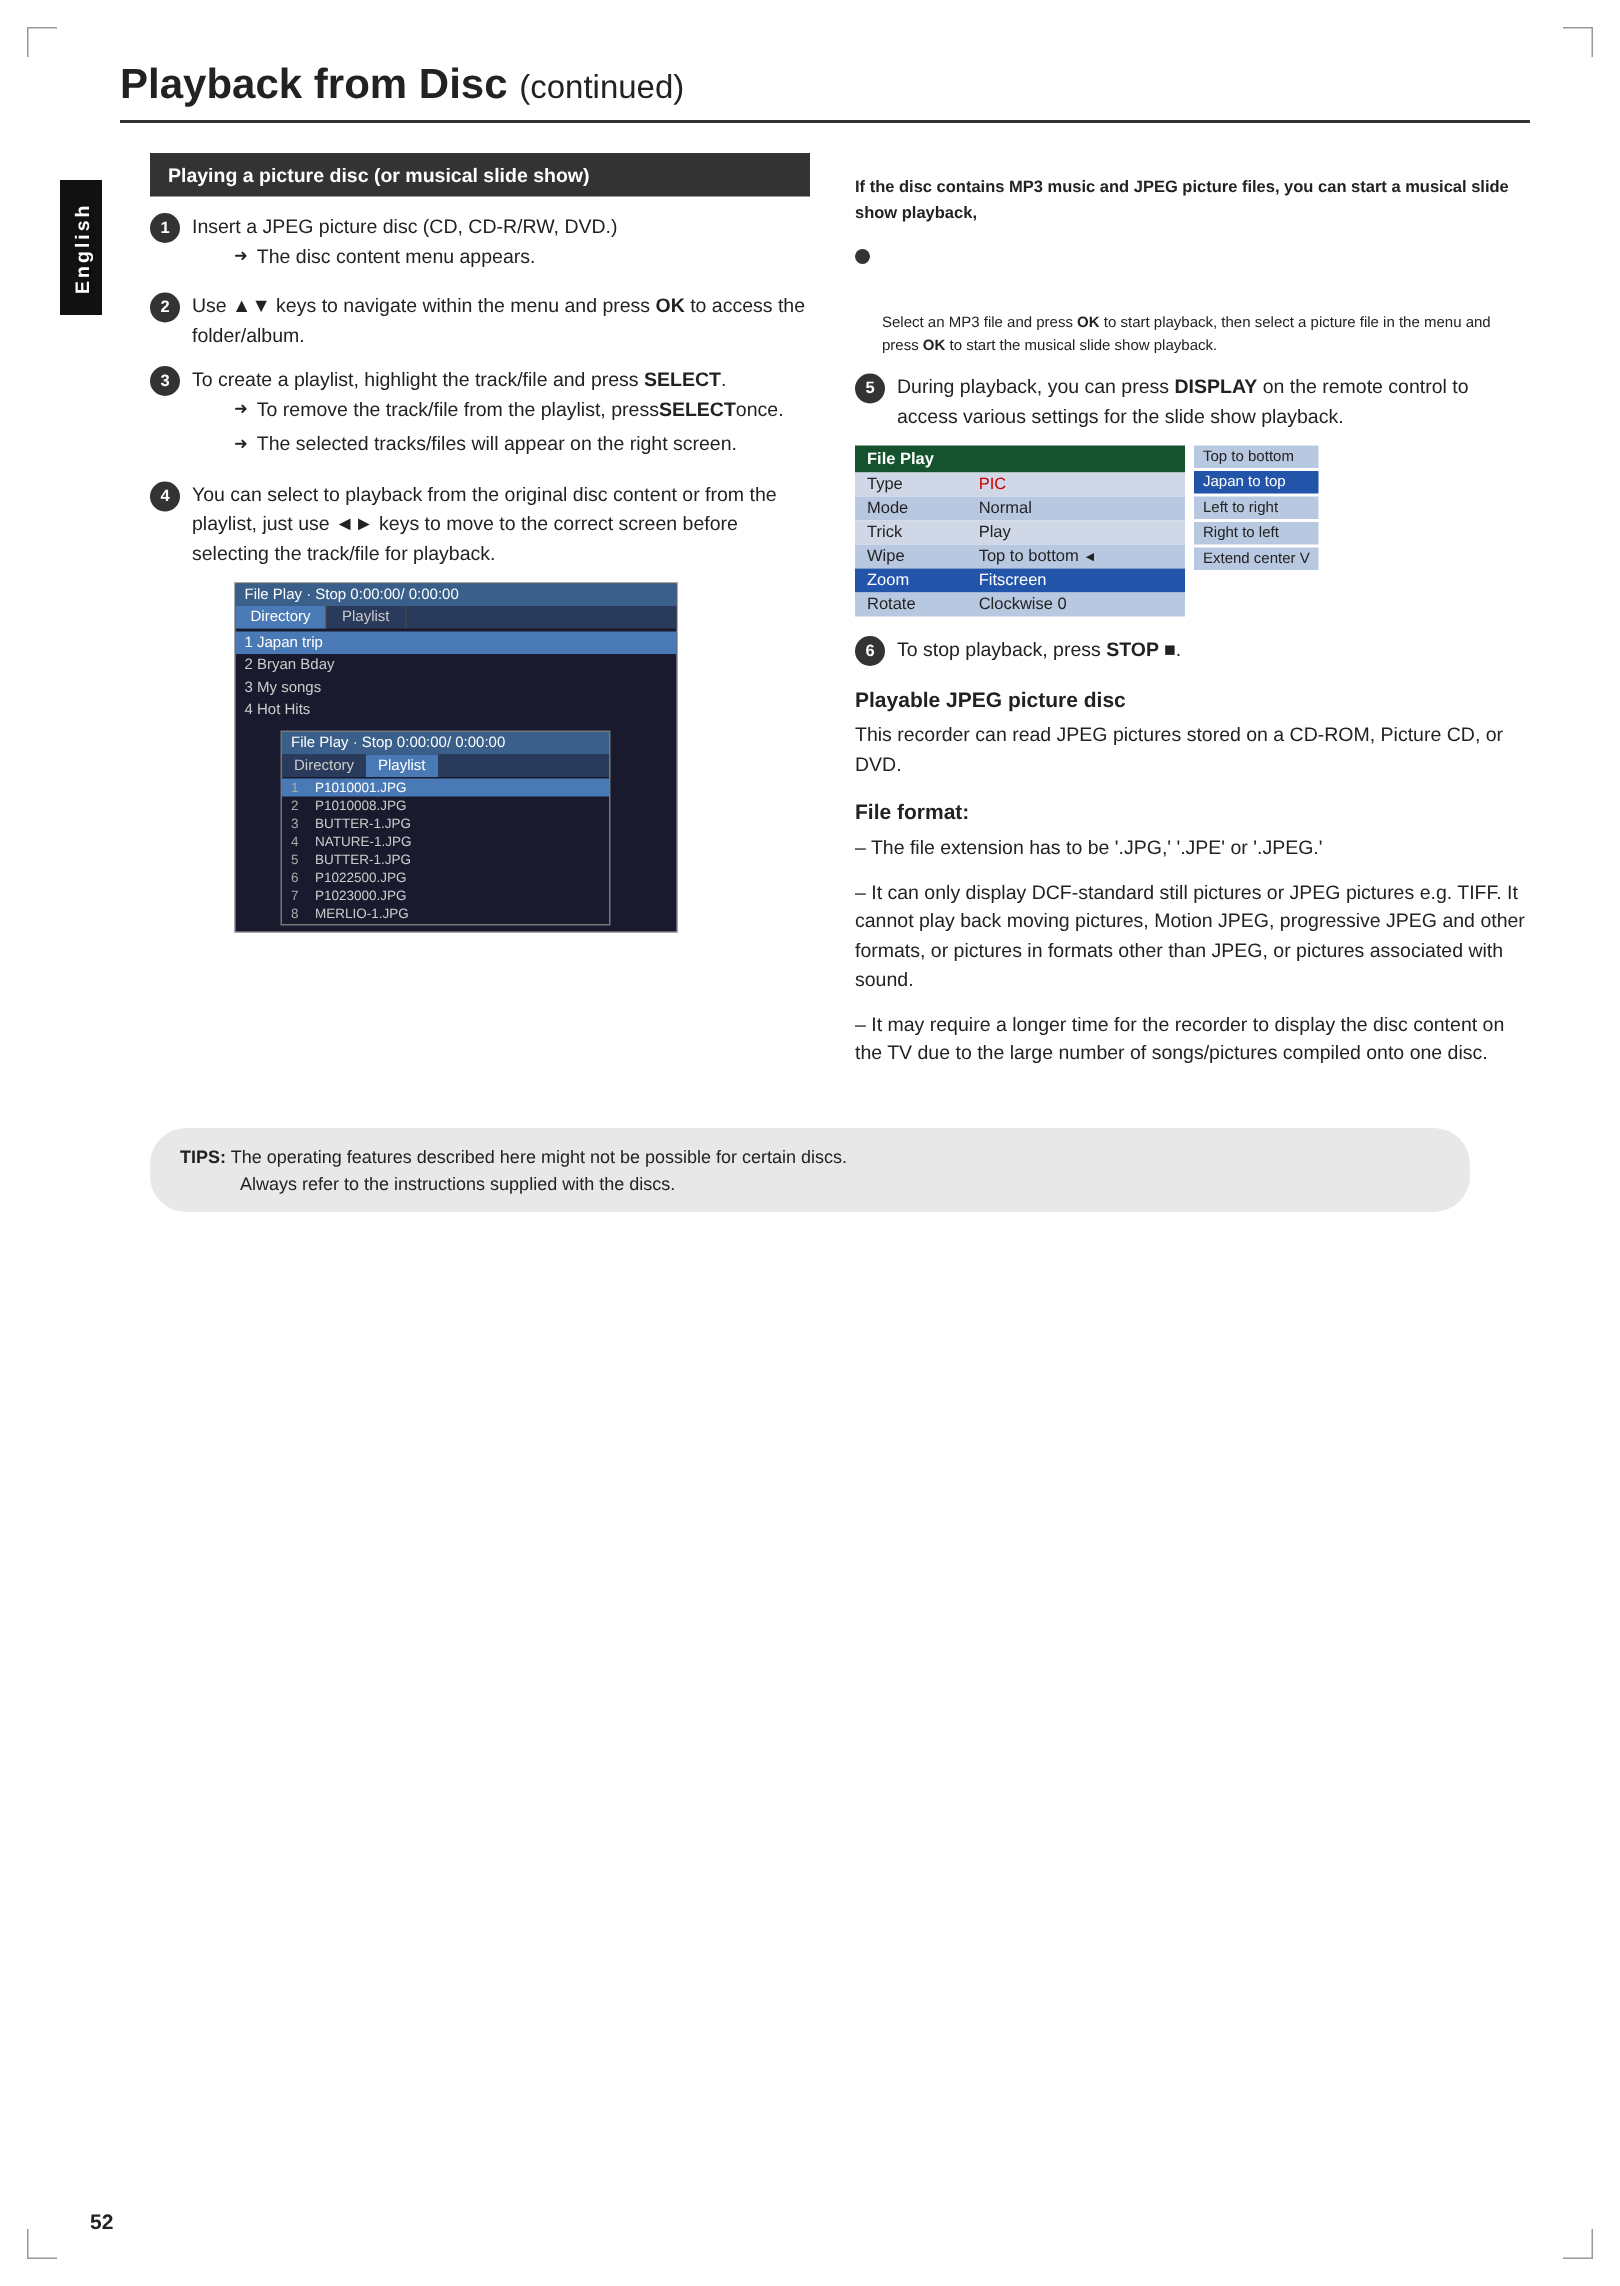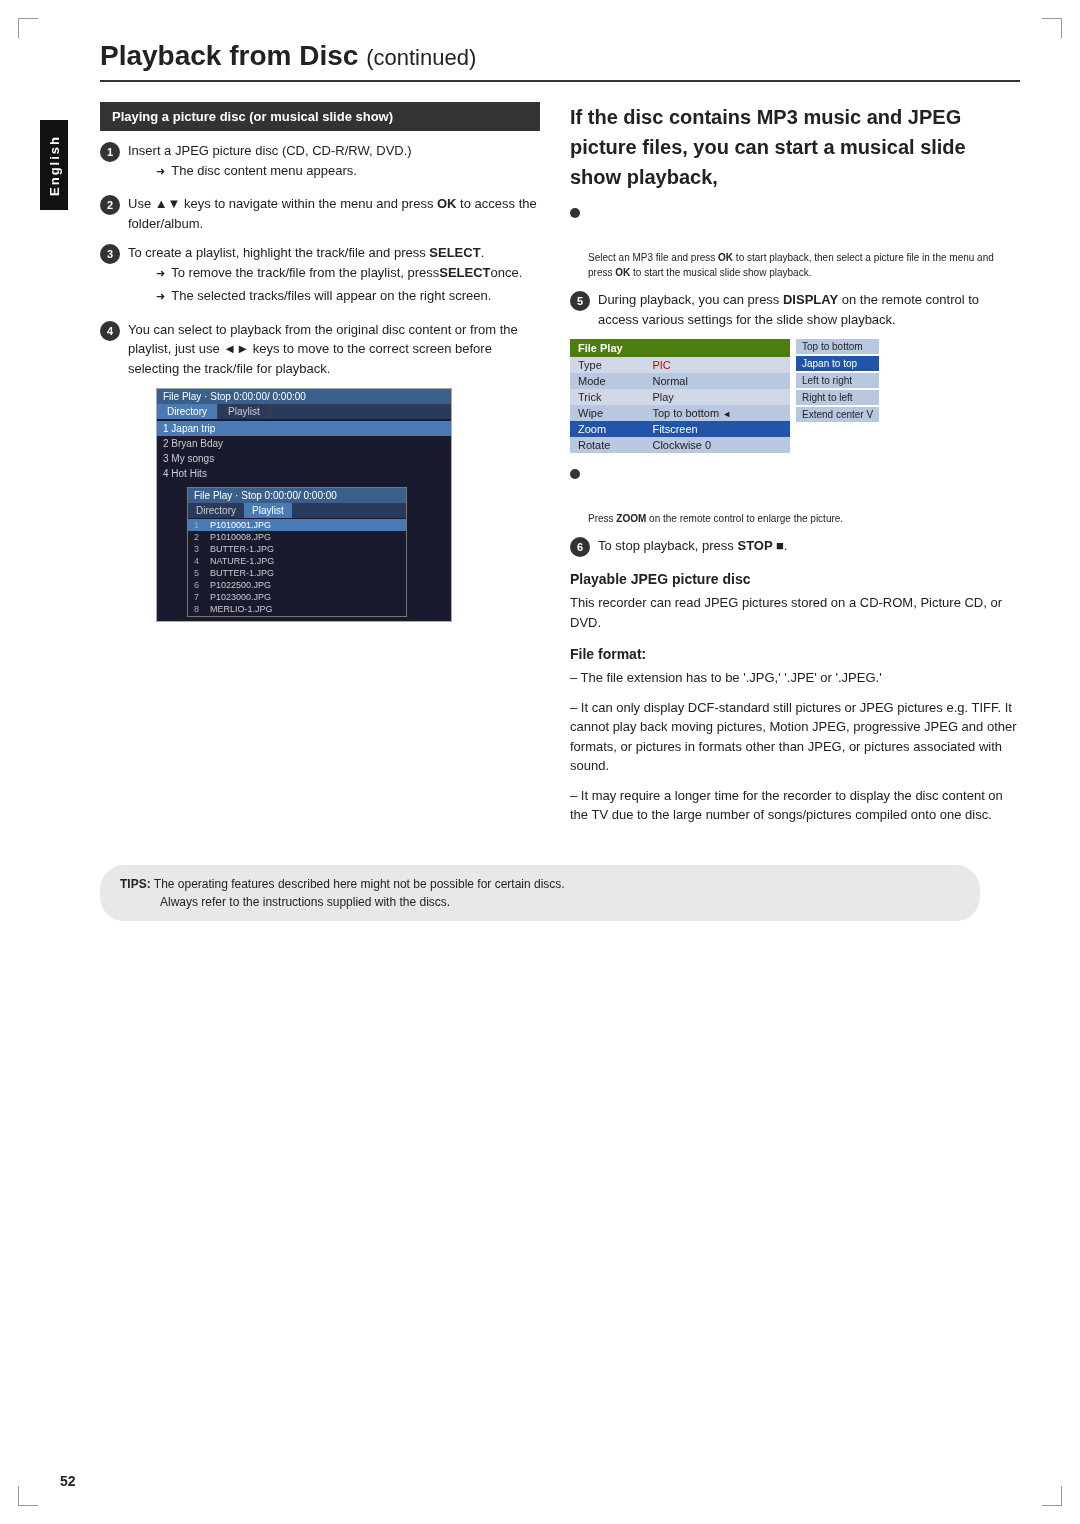--- a/index.html
+++ b/index.html
@@ -54,21 +54,21 @@
       letter-spacing: 2px;
     }
 
     
     .page-title {
       font-size: 28px;
       font-weight: bold;
       border-bottom: 2px solid #333;
       padding-bottom: 8px;
       margin-bottom: 20px;
-      margin-left: 40px;
+      margin-left: 20px;
     }
     .page-title .continued {
       font-weight: normal;
       font-size: 22px;
     }
 
     
     .content-area {
       display: flex;
       gap: 30px;
@@ -226,24 +226,25 @@
       display: flex;
       gap: 4px;
     }
     .ui-mockup-nested-item .num {
       color: #aaa;
       min-width: 12px;
     }
 
     
     .right-header {
-      font-size: 20px;
+      font-size: 11px;
       font-weight: bold;
       margin-bottom: 12px;
       line-height: 1.5;
+      margin-top: 15px;
     }
 
     
     .bullet-item {
       display: flex;
       align-items: flex-start;
       margin-bottom: 10px;
     }
     .bullet-circle {
       width: 10px;
@@ -267,21 +268,21 @@
       display: flex;
       align-items: flex-start;
       gap: 2px;
     }
     .file-play-table {
       border-collapse: collapse;
       font-size: 11px;
       min-width: 220px;
     }
     .file-play-table thead tr {
-      background: #4d7c0f;
+      background: #14532d;
       color: #fff;
     }
     .file-play-table thead th {
       padding: 3px 8px;
       text-align: left;
       font-weight: bold;
     }
     .file-play-table tbody tr:nth-child(odd) {
       background: #d0d8e8;
     }
@@ -513,26 +514,20 @@
         </table>
         <div class="dropdown-col">
           <div class="dropdown-item">Top to bottom</div>
           <div class="dropdown-item selected">Japan to top</div>
           <div class="dropdown-item">Left to right</div>
           <div class="dropdown-item">Right to left</div>
           <div class="dropdown-item">Extend center V</div>
         </div>
       </div>
 
-      <div class="bullet-item">
-        <div class="bullet-circle"></div>
-        <div class="bullet-content">
-          Press <strong>ZOOM</strong> on the remote control to enlarge the picture.
-        </div>
-      </div>
 
       <div class="step">
         <div class="step-circle">6</div>
         <div class="step-content">
           To stop playback, press <strong>STOP ■</strong>.
         </div>
       </div>
 
       <div class="subsection-title">Playable JPEG picture disc</div>
       <p class="body-text">This recorder can read JPEG pictures stored on a CD-ROM, Picture CD, or DVD.</p>

